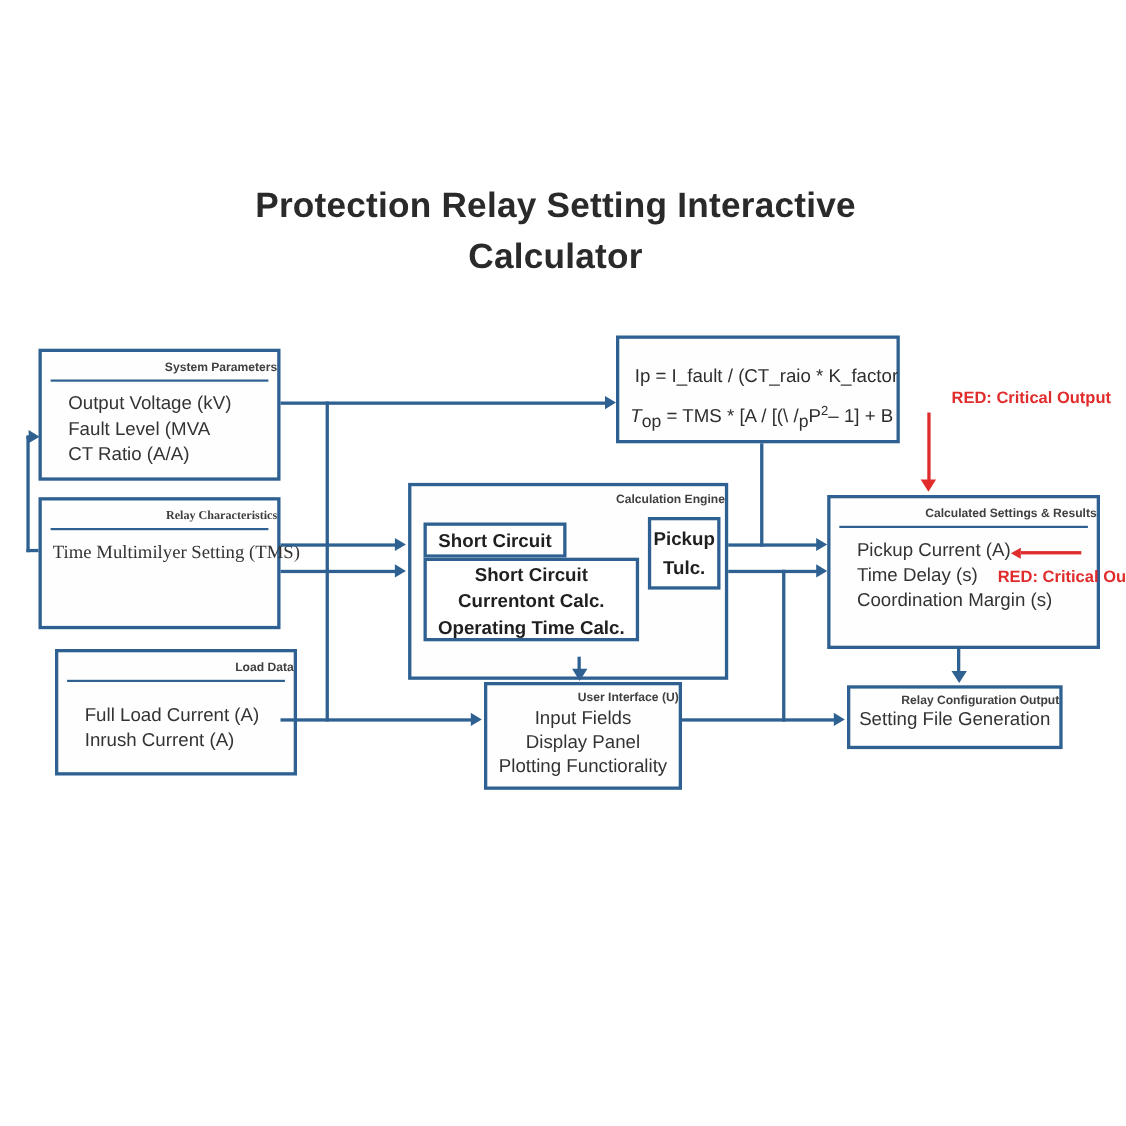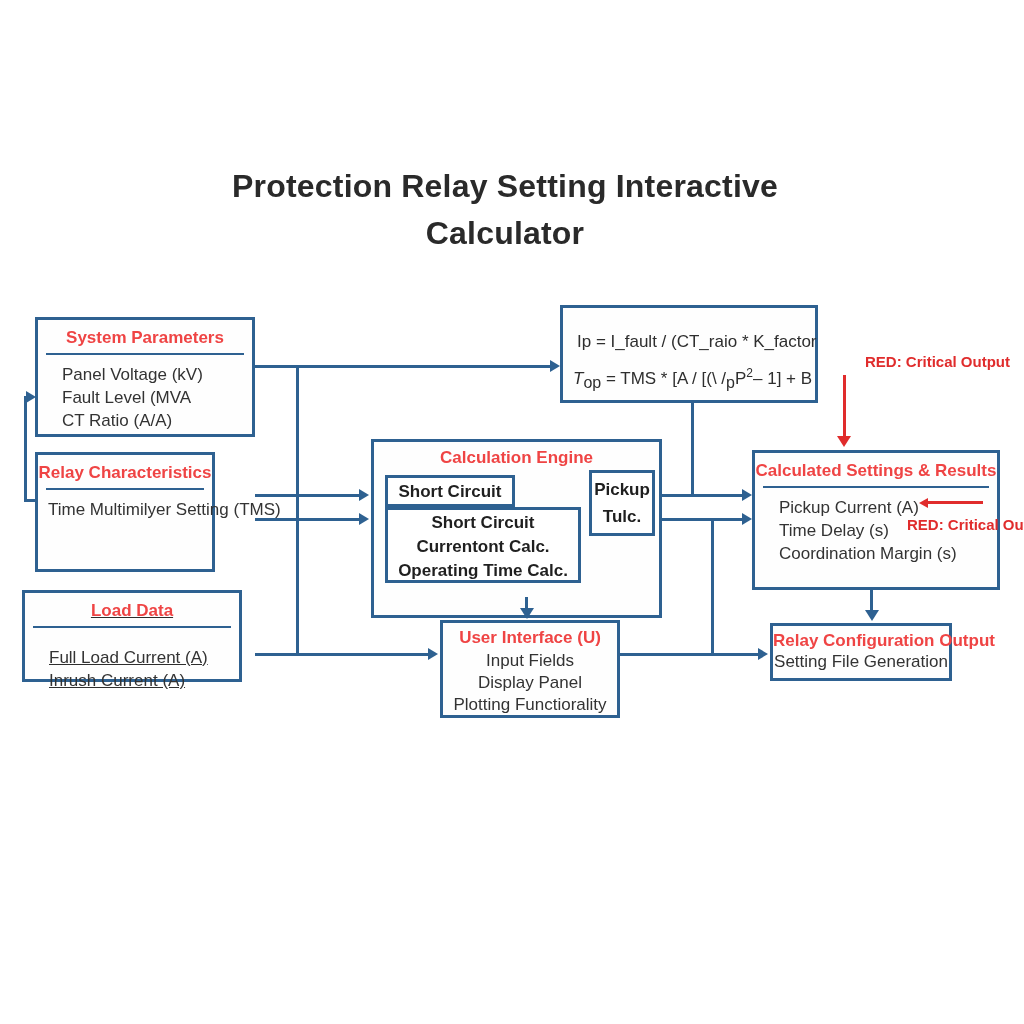--- a/index.html
+++ b/index.html
@@ -6,21 +6,21 @@
   .stage{
     position:relative;width:1024px;height:1024px;background:#ffffff;overflow:hidden;
     font-family:"Liberation Sans", sans-serif;color:#2e2e2e;
   }
   .title{
     position:absolute;left:160px;top:163px;width:690px;
     font-size:32px;line-height:47px;font-weight:bold;color:#2a2a2a;
     text-align:center;letter-spacing:0.2px;
   }
   .box{position:absolute;border:3px solid #2e6191;background:#fefefe;box-sizing:border-box;}
-  .box-title{font-weight:bold;font-size:17px;text-align:center;color:#ef4444;margin-top:8px;white-space:nowrap;}
+  .box-title{font-weight:bold;font-size:11px;text-align:right;color:#404040;margin-top:8px;white-space:nowrap;}
   .rule{border-top:2px solid #2e6191;margin:5px 8px 0 8px;}
   .items{margin-top:8px;padding-left:24px;font-size:17px;line-height:23px;color:#333;white-space:nowrap;}
   .items.centered{padding-left:0;text-align:center;}
   .hline{position:absolute;height:3px;background:#2e6191;}
   .vline{position:absolute;width:3px;background:#2e6191;}
   .hline.red,.vline.red{background:#e02c2c;}
   .arr-r{position:absolute;width:0;height:0;border-top:6px solid transparent;border-bottom:6px solid transparent;border-left:10px solid #2e6191;}
   .arr-d{position:absolute;width:0;height:0;border-left:7px solid transparent;border-right:7px solid transparent;border-top:11px solid #2e6191;}
   .arr-d.red{border-top-color:#e02c2c;}
   .arr-l.red{position:absolute;width:0;height:0;border-top:5px solid transparent;border-bottom:5px solid transparent;border-right:9px solid #e02c2c;}
@@ -36,35 +36,35 @@
 <body>
 
 <div class="stage">
 
   <div class="title">Protection Relay Setting Interactive Calculator</div>
 
   <div class="box" style="left:35px;top:317px;width:220px;height:120px;">
     <div class="box-title">System Parameters</div>
     <div class="rule"></div>
     <div class="items">
-      <div>Panel Voltage (kV)</div>
+      <div>Output Voltage (kV)</div>
       <div>Fault Level (MVA</div>
       <div>CT Ratio (A/A)</div>
     </div>
   </div>
 
-  <div class="box" style="left:35px;top:452px;width:180px;height:120px;">
+  <div class="box" style="left:35px;top:452px;width:220px;height:120px;font-family:Liberation Serif, serif;">
     <div class="box-title">Relay Characteristics</div>
     <div class="rule"></div>
     <div class="items">
       <div style="margin-left:-14px;">Time Multimilyer Setting (TMS)</div>
     </div>
   </div>
 
-  <div class="box" style="left:22px;top:590px;width:220px;height:92px;text-decoration:underline;">
+  <div class="box" style="left:50px;top:590px;width:220px;height:115px;">
     <div class="box-title">Load Data</div>
     <div class="rule"></div>
     <div class="items" style="margin-top:18px;">
       <div>Full Load Current (A)</div>
       <div>Inrush Current (A)</div>
     </div>
   </div>
 
   <div class="box" style="left:560px;top:305px;width:258px;height:98px;">
     <div class="formula-line" style="left:14px;top:8px;margin-top:16px;">Ip = I_fault / (CT_raio * K_factor</div>
@@ -97,21 +97,21 @@
 
   <div class="box" style="left:440px;top:620px;width:180px;height:98px;">
     <div class="box-title" style="margin-top:5px;">User Interface (U)</div>
     <div class="items centered" style="margin-top:2px;line-height:22px;">
       <div>Input Fields</div>
       <div>Display Panel</div>
       <div>Plotting Functiorality</div>
     </div>
   </div>
 
-  <div class="box" style="left:770px;top:623px;width:182px;height:58px;">
+  <div class="box" style="left:770px;top:623px;width:196px;height:58px;">
     <div class="box-title" style="margin-top:5px;">Relay Configuration Output</div>
     <div class="items centered" style="margin-top:0;line-height:22px;">
       <div>Setting File Generation</div>
     </div>
   </div>
 
   <div class="hline" style="left:255px;top:365px;width:297px;"></div>
   <div class="arr-r" style="left:550px;top:360px;"></div>
 
   <div class="vline" style="left:296px;top:365px;height:291px;"></div>

